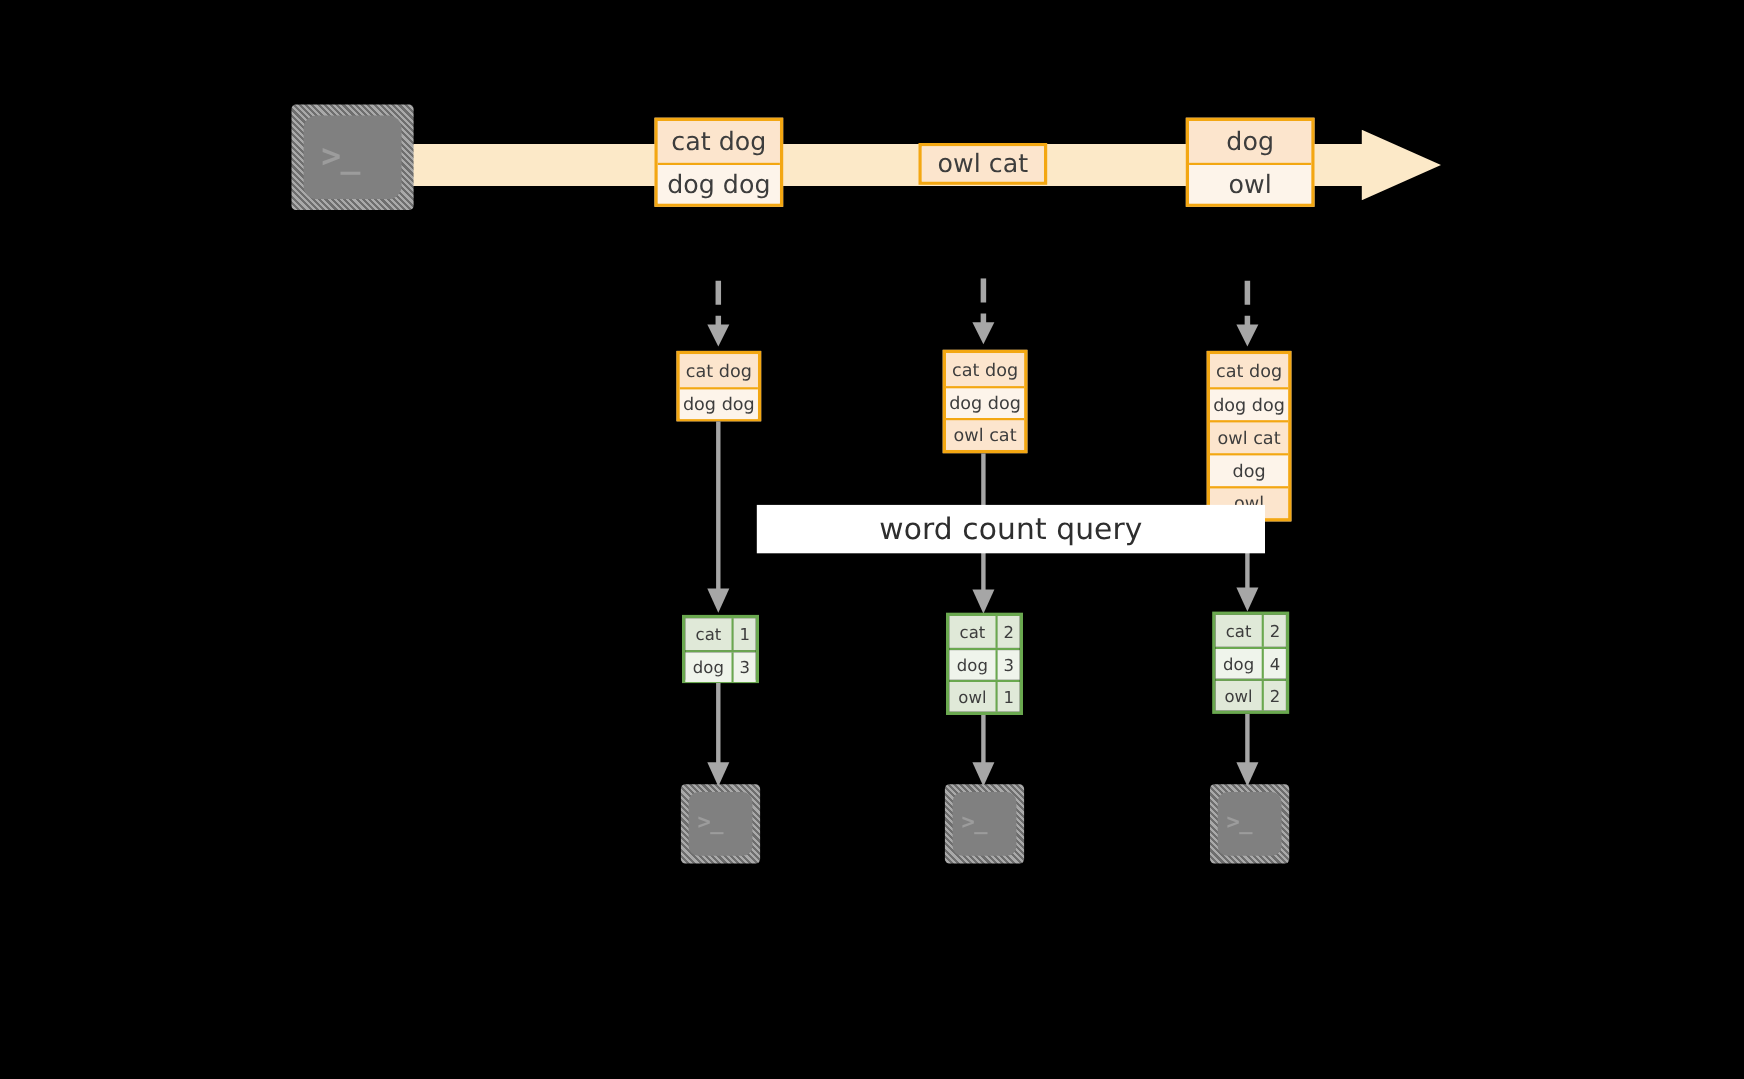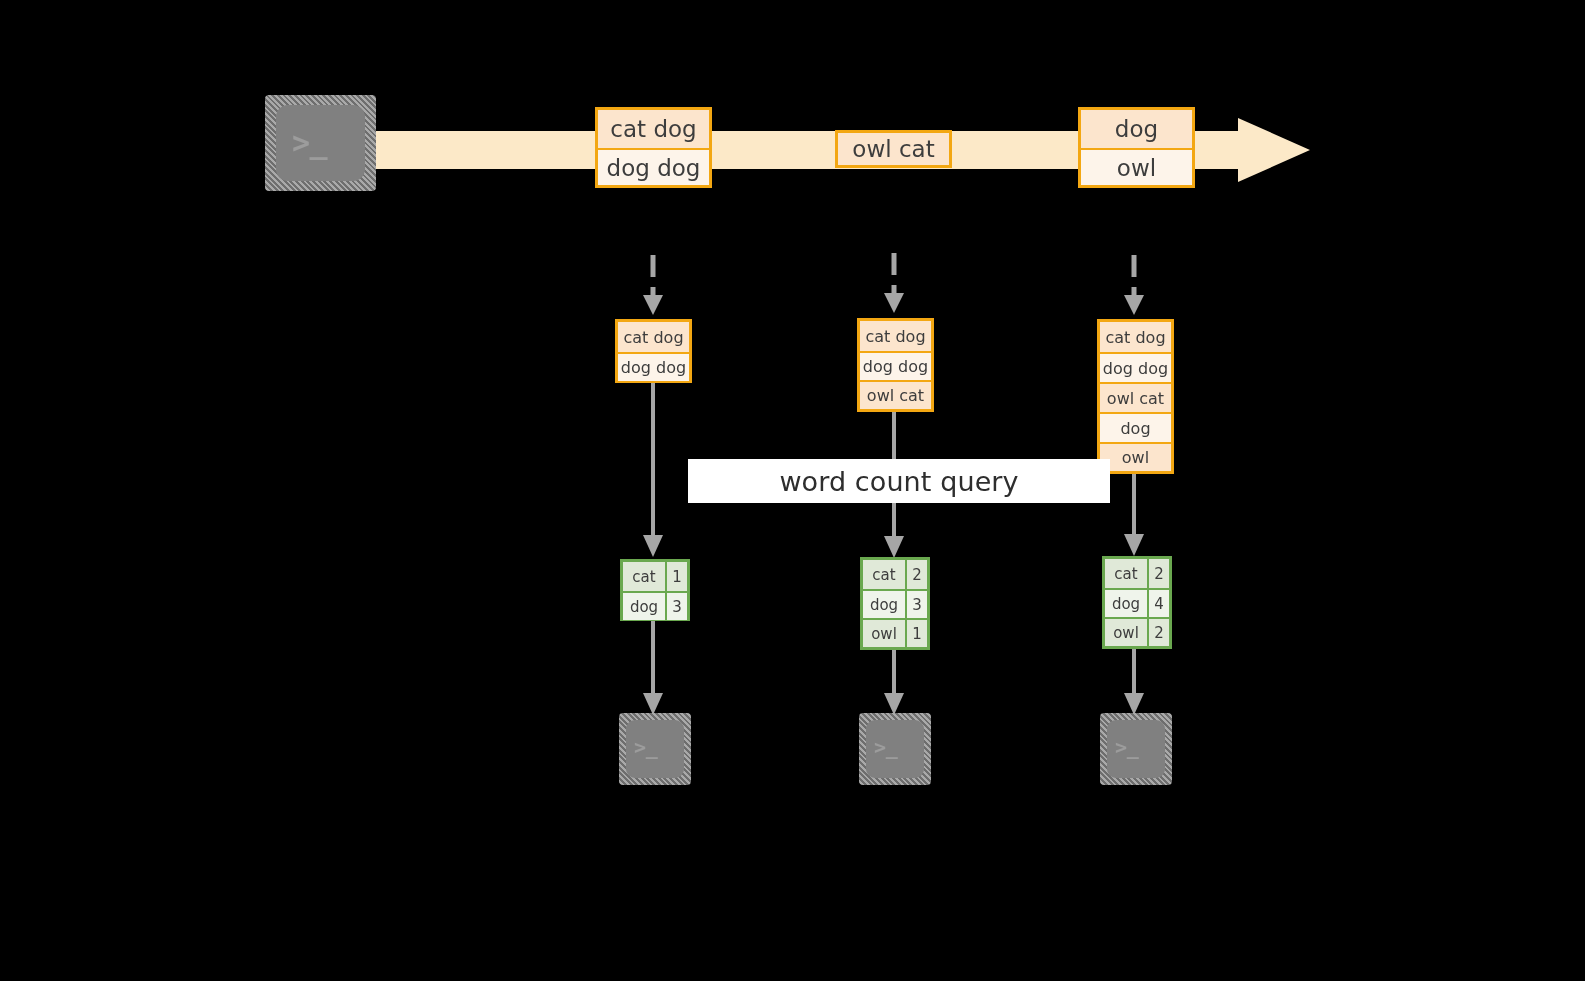--- a/index.html
+++ b/index.html
@@ -51,21 +51,21 @@
         justify-content:center;color:#3d3d3d;border-right:2px solid #6aa84f;}
   .gtab .gn{box-sizing:border-box;display:flex;align-items:center;
         justify-content:center;color:#3d3d3d;}
   .gcell.dk{background:#e0e9d8;}
   .gcell.lt{background:#eff4eb;}
 
   
   .conn{position:absolute;}
 
   
-  #qband{position:absolute;left:688px;top:459px;width:422px;height:44px;
+  #qband{position:absolute;left:688px;top:459px;width:462px;height:44px;
          background:#ffffff;display:flex;align-items:center;
          justify-content:center;}
   #qband span{font-size:27px;color:#2e2e2e;letter-spacing:0.1px;}
 </style>
 </head>
 <body>
 
 <div id="stage">
 
   <svg id="flowArrow" viewBox="0 0 940 64">

